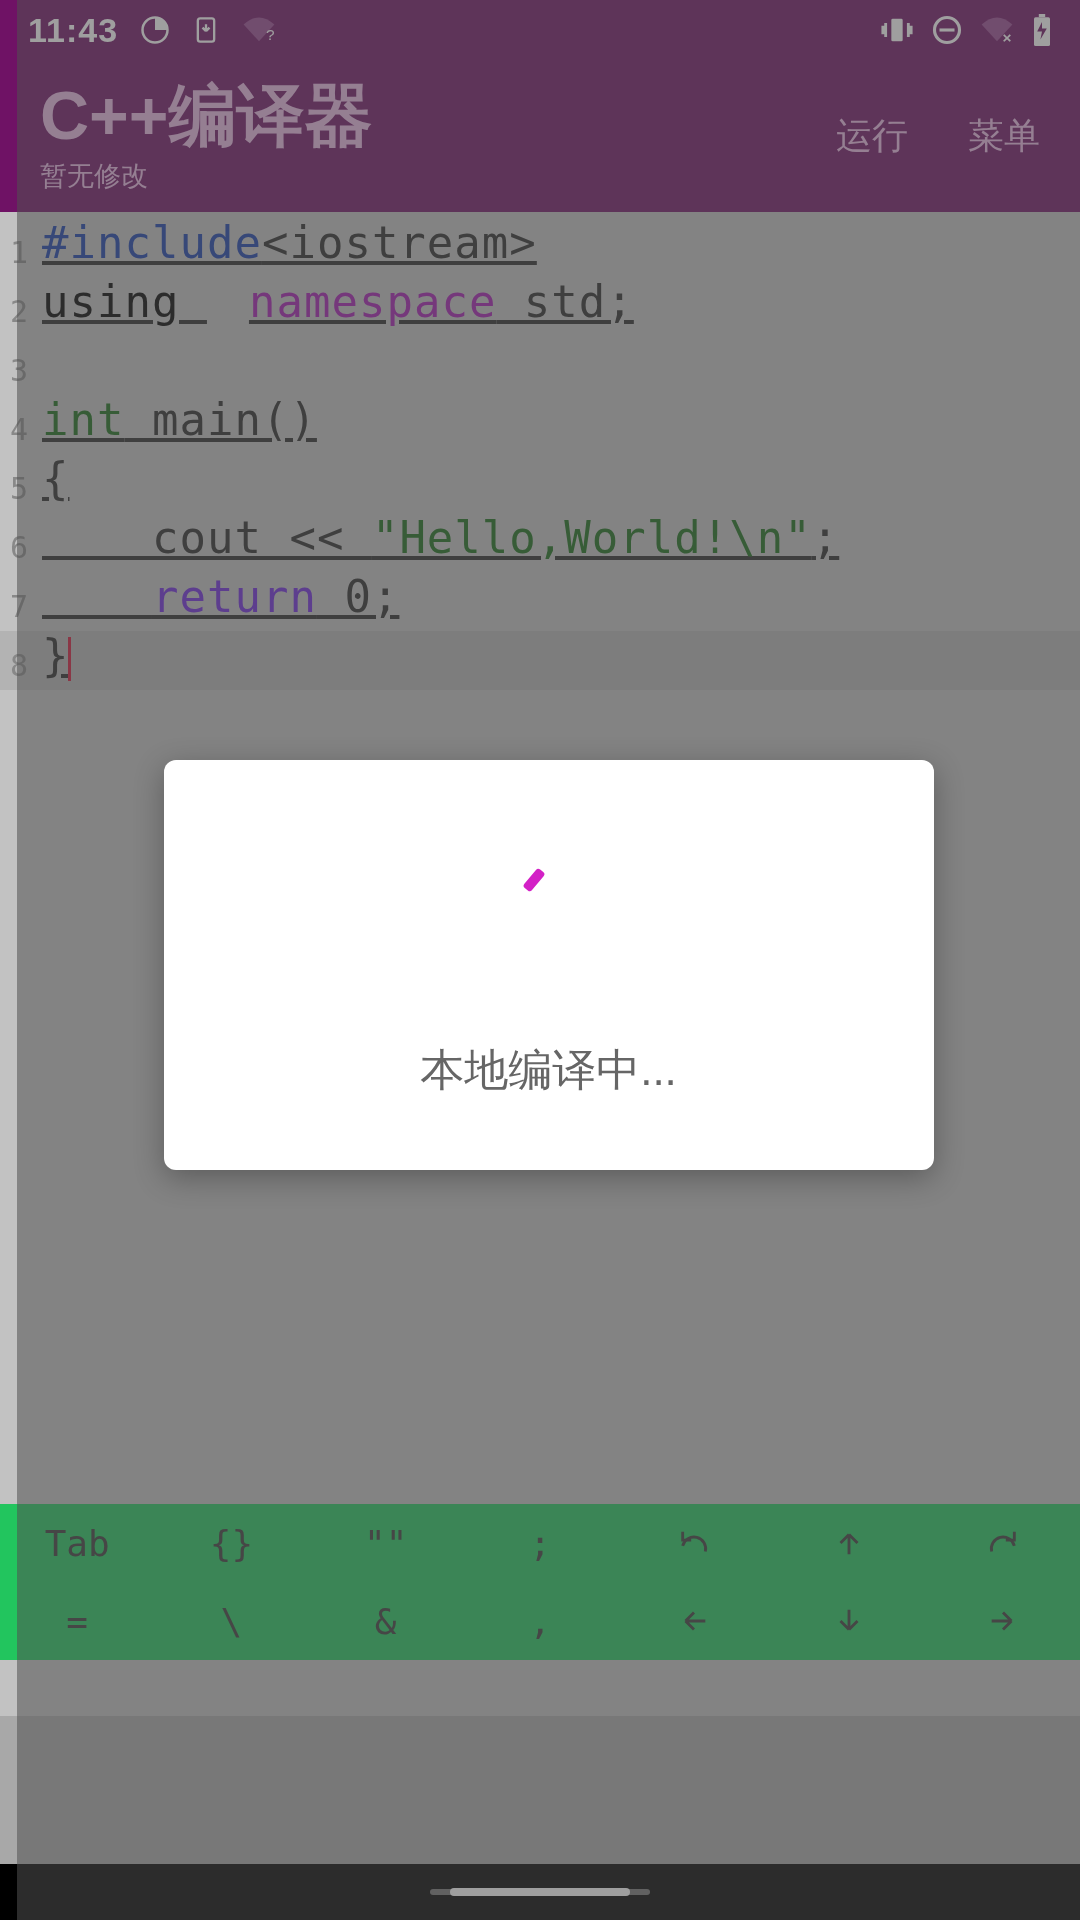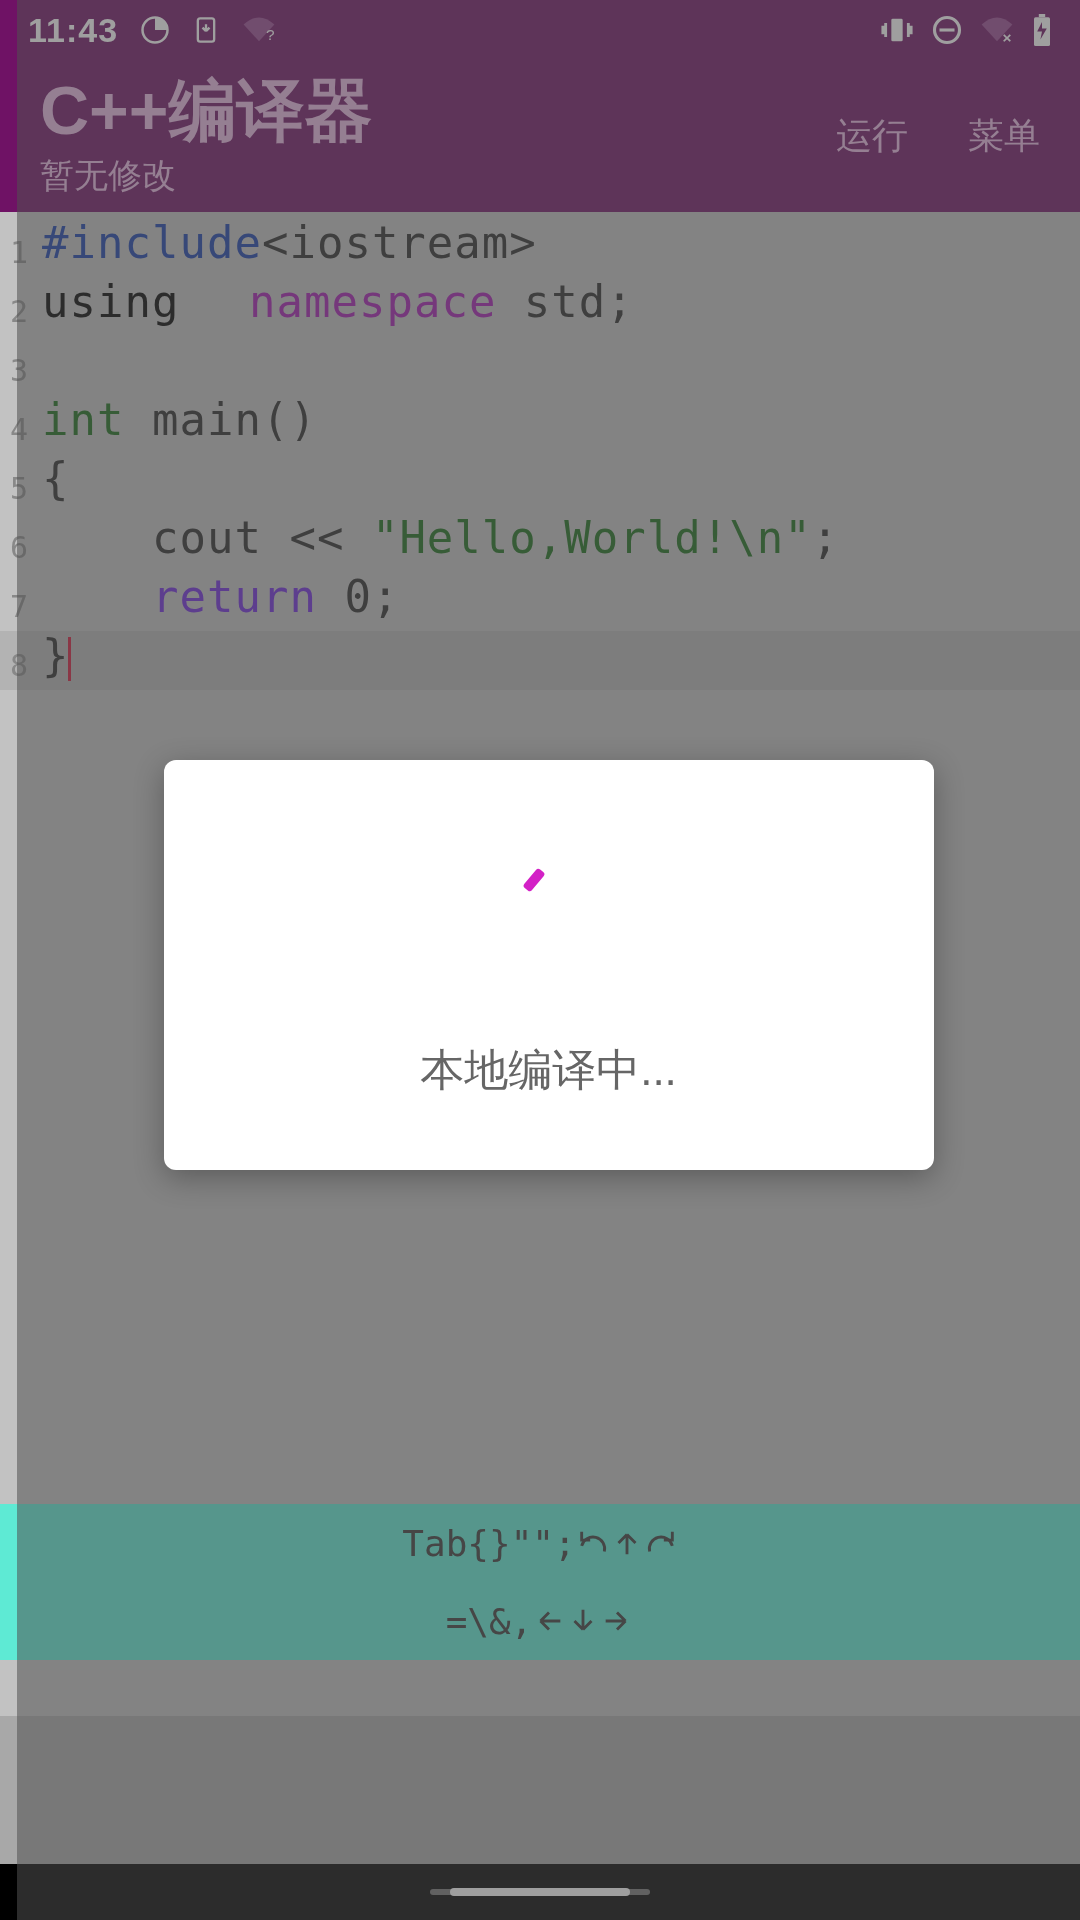--- a/index.html
+++ b/index.html
@@ -24,21 +24,21 @@
   
   .app-header {
     height: 152px;
     background: #6f1265;
     display: flex;
     align-items: center;
     padding: 0 40px 0 40px;
   }
   .header-titles { flex: 1; display: flex; flex-direction: column; justify-content: center; }
   .app-title { color: #e8b8e2; font-size: 68px; font-weight: 600; line-height: 1.1; }
-  .app-subtitle { color: #e8b8e2; font-size: 34px; margin-top: 6px; }
+  .app-subtitle { color: #e8b8e2; font-size: 27px; margin-top: 6px; }
   .header-actions { display: flex; gap: 60px; align-items: center; }
   .header-btn { color: #e8b8e2; font-size: 36px; background: none; border: none; cursor: pointer; }
 
   
   .editor {
     background: #c2c2c2;
     font-family: "DejaVu Sans Mono", Menlo, Consolas, monospace;
     font-size: 44px;
     line-height: 49px;
     position: relative;
@@ -54,20 +54,21 @@
     padding-right: 6px;
     flex-shrink: 0;
     line-height: 49px;
     padding-top: 10px;
   }
   .code {
     white-space: pre;
     padding-left: 8px;
     color: #2a2a2a;
     letter-spacing: 1px;
+    text-decoration: underline;
   }
   .code-line.highlight { background: #b3b3b3; }
   .kw-include { color: #1a3fa8; }
   .kw-using   { color: #000000; }
   .kw-ns      { color: #a21caf; margin-left: 42px; }
   .kw-ret     { color: #6d28d9; }
   .kw-int     { color: #1a6b1a; }
   .str        { color: #1a6b1a; }
   .plain      { color: #2a2a2a; }
   .cursor {
@@ -76,24 +77,23 @@
     height: 44px;
     background: #d11a3a;
     vertical-align: middle;
     margin-left: -2px;
   }
 
   
   .keyrow {
     position: absolute;
     left: 0; right: 0; bottom: 56px;
-    background: #5eead4;
+    background: #22c55e;
     display: flex;
     flex-direction: column;
-    align-items: center;
   }
   .keyrow-row { display: flex; height: 78px; }
   .key {
     flex: 1;
     display: flex;
     align-items: center;
     justify-content: center;
     font-size: 36px;
     color: #3a3a3a;
     background: none;

